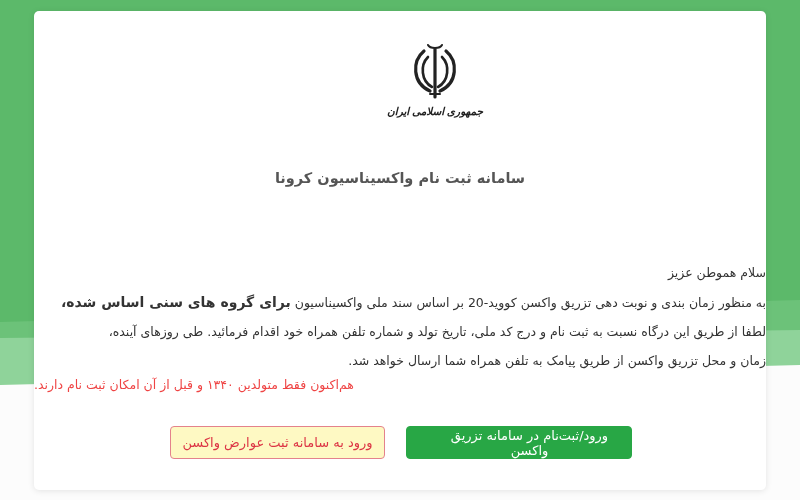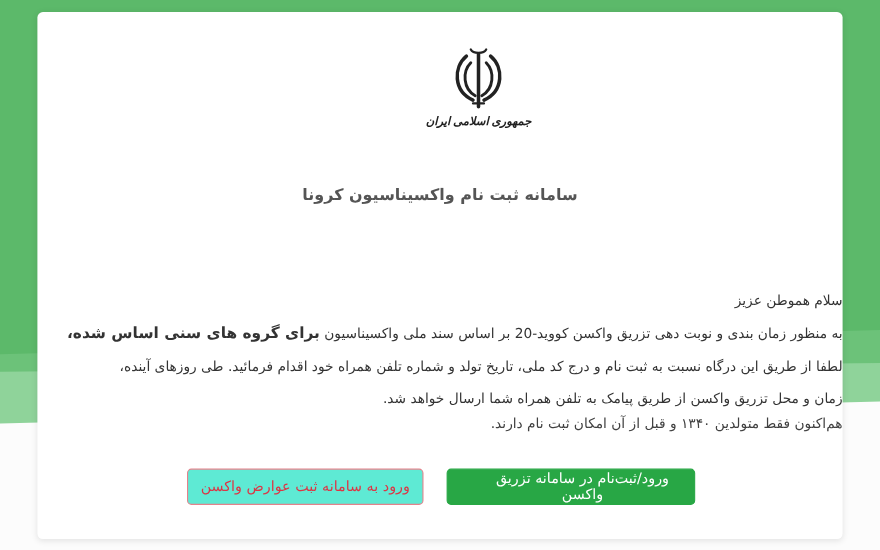--- a/index.html
+++ b/index.html
@@ -24,30 +24,30 @@
     font-size: 14.5px; font-weight: bold; color: #555; text-align: center;
   }
   .body-text {
     position: absolute; right: 0px; top: 211px; width: 730px;
     text-align: right; font-size: 12.5px; color: #333; line-height: 29px; padding-right: 0; margin-top: 36px;
   }
   .body-text p { margin: 0; padding-right: 0; }
   .greet { margin-bottom: 1px !important; }
   .body-text b { font-size: 14px; color: #333; }
   .notice {
-    position: absolute; left: 12px; right: 0; top: 366px; text-align: right;
-    color: #404040; font-size: 12.5px;
+    position: absolute; left: 0; right: 0; top: 366px; text-align: left;
+    color: #ef4444; font-size: 12.5px;
   }
   .btn {
     position: absolute; top: 415px; height: 33px; border-radius: 4px;
     font-family: "DejaVu Sans", sans-serif; font-size: 13px; cursor: pointer;
     display: flex; align-items: center; justify-content: center; box-sizing: border-box;
   }
   .btn-primary { left: 372px; width: 226px; background: #28a745; color: #fff; border: 1px solid #28a745; padding-left: 27px; }
-  .btn-outline { left: 136px; width: 215px; background: #5eead4; color: #dc3545; border: 1px solid #e4828c; }
+  .btn-outline { left: 136px; width: 215px; background: #fef9c3; color: #dc3545; border: 1px solid #e4828c; }
 </style>
 </head>
 <body>
 
 <svg class="bg-band" viewBox="0 0 800 500" preserveAspectRatio="none">
   <polygon points="0,0 800,0 800,365 0,385" fill="#8fd39a"></polygon>
   <polygon points="0,0 800,0 800,330 0,338" fill="#6cc279"></polygon>
   <polygon points="0,0 800,0 800,300 0,322" fill="#5cb96a"></polygon>
 </svg>
 

